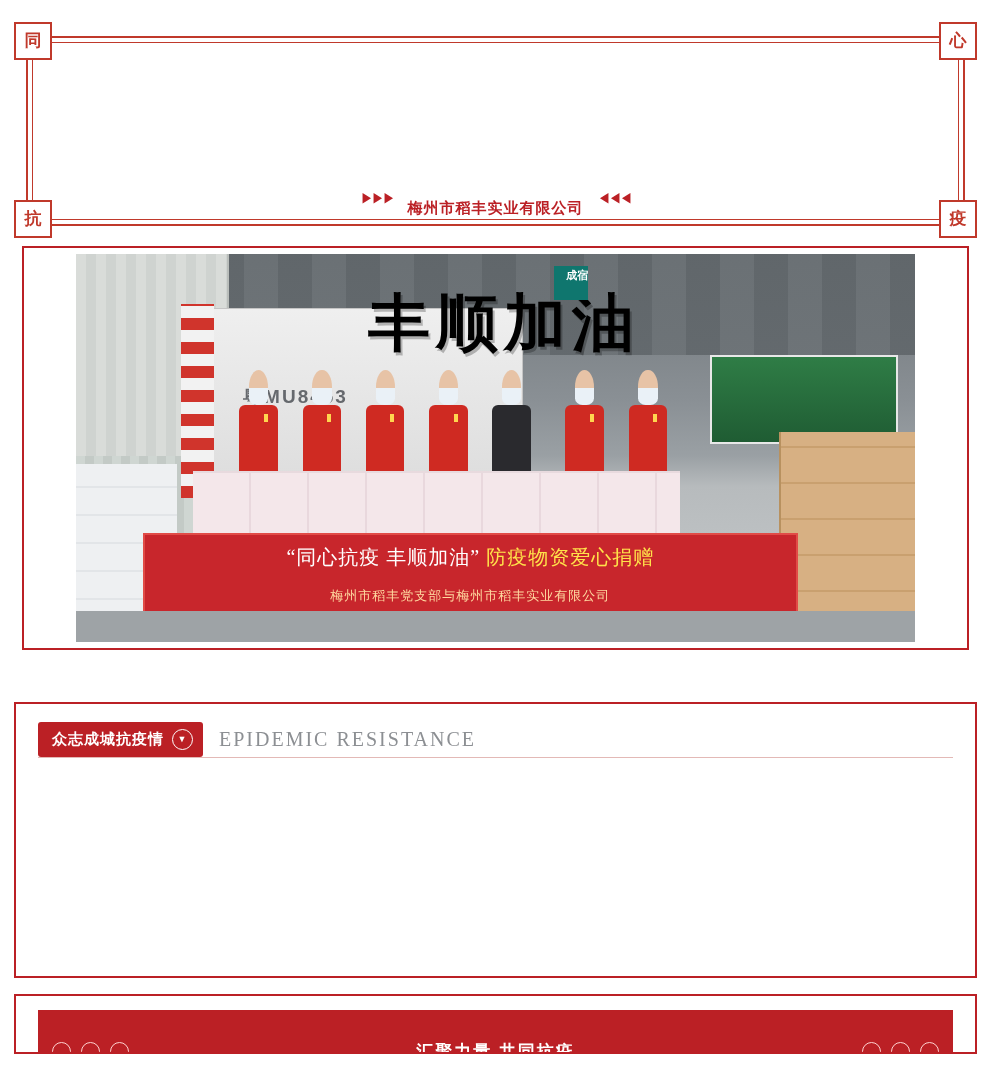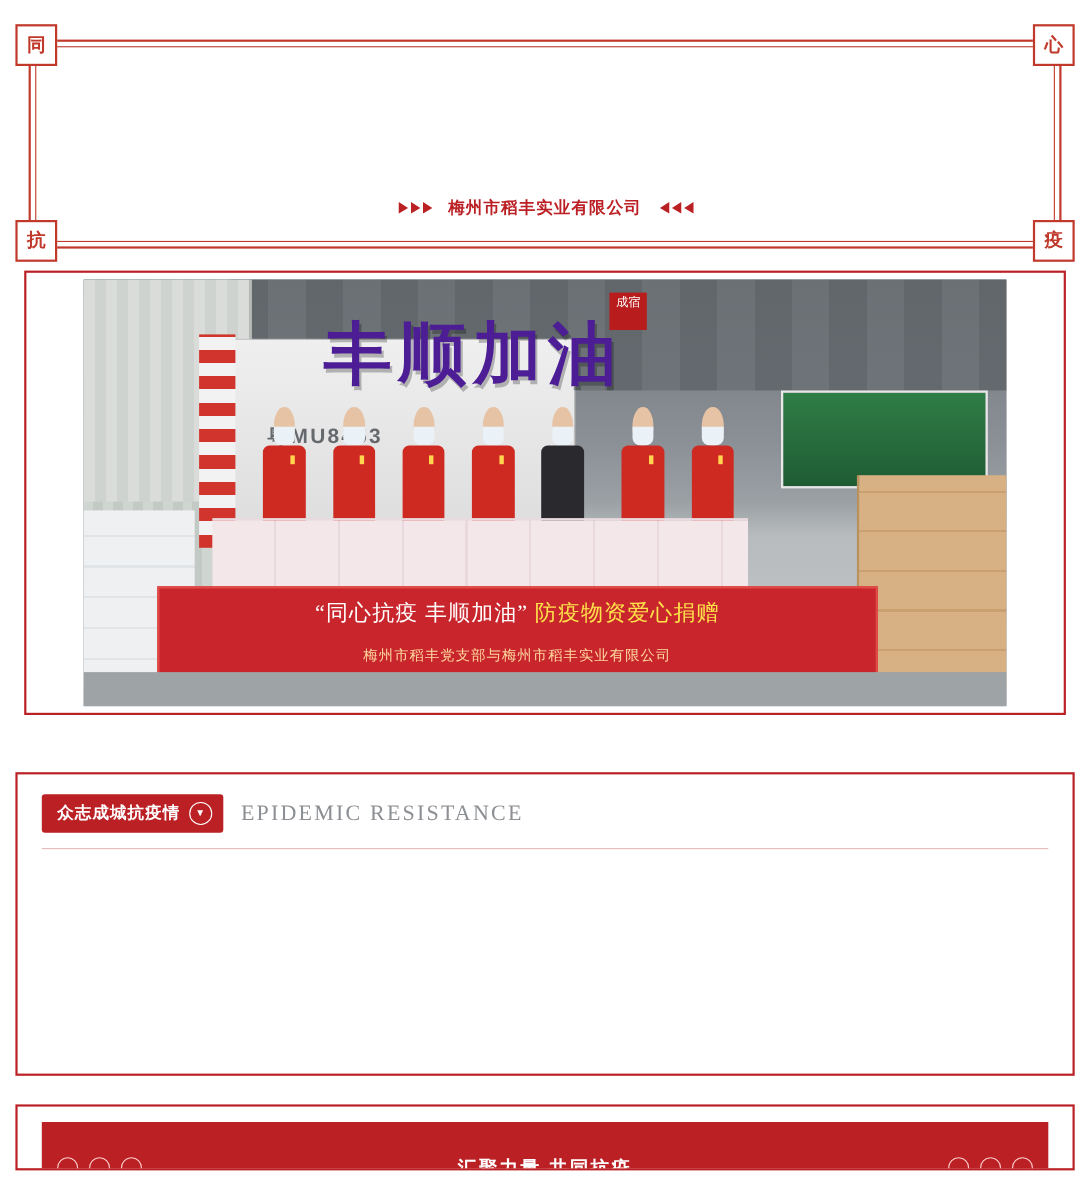--- a/index.html
+++ b/index.html
@@ -96,20 +96,21 @@
   .arrows {
     color: #bb2025;
     font-size: 13px;
     letter-spacing: -2px;
   }
   .subtitle-text {
     color: #bb2025;
     font-size: 15px;
     font-weight: bold;
     letter-spacing: 1px;
+    margin-top: 19px;
   }
 
   
   .photo-block {
     position: relative;
     margin: 14px 22px 0 22px;
     height: 404px;
     border: 2px solid #bb2025;
     box-sizing: border-box;
     background: #fff;
@@ -150,33 +151,35 @@
     position: absolute; left: 17%; top: 40%;
     color: #3b3f45; font-size: 19px; font-weight: bold; letter-spacing: 2px;
     opacity: .75;
   }
   .ph-truckrear {
     position: absolute; left: 12.5%; top: 13%; width: 4%; height: 50%;
     background: repeating-linear-gradient(0deg,#d0342c 0 12px,#f2f2f2 12px 24px);
   }
   .ph-calligraphy {
     position: absolute; left: 26%; top: 5%; width: 50%; height: 26%;
-    color: #4c1d95;
+    color: #000000;
     font-family: "Liberation Serif", serif;
     font-size: 62px;
     font-weight: bold;
     letter-spacing: 6px;
+    text-align: center;
     line-height: 100px;
     text-shadow: 2px 3px 0 rgba(0,0,0,.25);
   }
   .ph-seal {
     position: absolute; left: 57%; top: 3%;
-    width: 34px; height: 34px; background: #b91c1c; color: #fff;
-    font-size: 11px; text-align: center; line-height: 15px; padding-top: 2px;
+    width: 34px; height: 34px; background: #0f766e; color: #fff;
+    font-size: 11px; text-align: right; line-height: 15px; padding-top: 2px;
     box-sizing: border-box;
+    font-weight: bold;
   }
   .ph-greenbanner {
     position: absolute; right: 2%; top: 26%; width: 22%; height: 22%;
     background: linear-gradient(#2f7d46,#1f5c33);
     border: 2px solid #e8e8e8;
   }
   .ph-boxwall-right {
     position: absolute; right: 0%; top: 46%; width: 16%; height: 50%;
     background: repeating-linear-gradient(0deg,#d7b083 0 34px,#c9a06f 34px 36px);
     border-left: 2px solid #b8915f;
@@ -238,21 +241,20 @@
     margin: 52px 14px 0 14px;
     border: 2px solid #bb2025;
     box-sizing: border-box;
     padding: 18px 22px 22px 22px;
     min-height: 276px;
   }
   .sec-head {
     display: flex;
     align-items: center;
     gap: 16px;
-    padding-bottom: 14px;
     border-bottom: 1px solid #e3b9b6;
   }
   .sec-tag {
     display: inline-flex;
     align-items: center;
     gap: 8px;
     background: #bb2025;
     color: #ffffff;
     font-size: 15px;
     font-weight: bold;
@@ -281,21 +283,21 @@
     font-size: 17px;
     line-height: 2.1;
     color: #2f2f2f;
     text-indent: 2em;
     text-align: justify;
   }
 
   
   .bottom-card {
     position: relative;
-    margin: 26px 14px 0 14px;
+    margin: 16px 14px 0 14px;
     border: 2px solid #bb2025;
     box-sizing: border-box;
     height: 60px;
     overflow: hidden;
   }
   .bottom-inner {
     position: absolute;
     left: 22px; right: 22px; top: 14px; bottom: -40px;
     background: #bb2025;
     display: flex;

